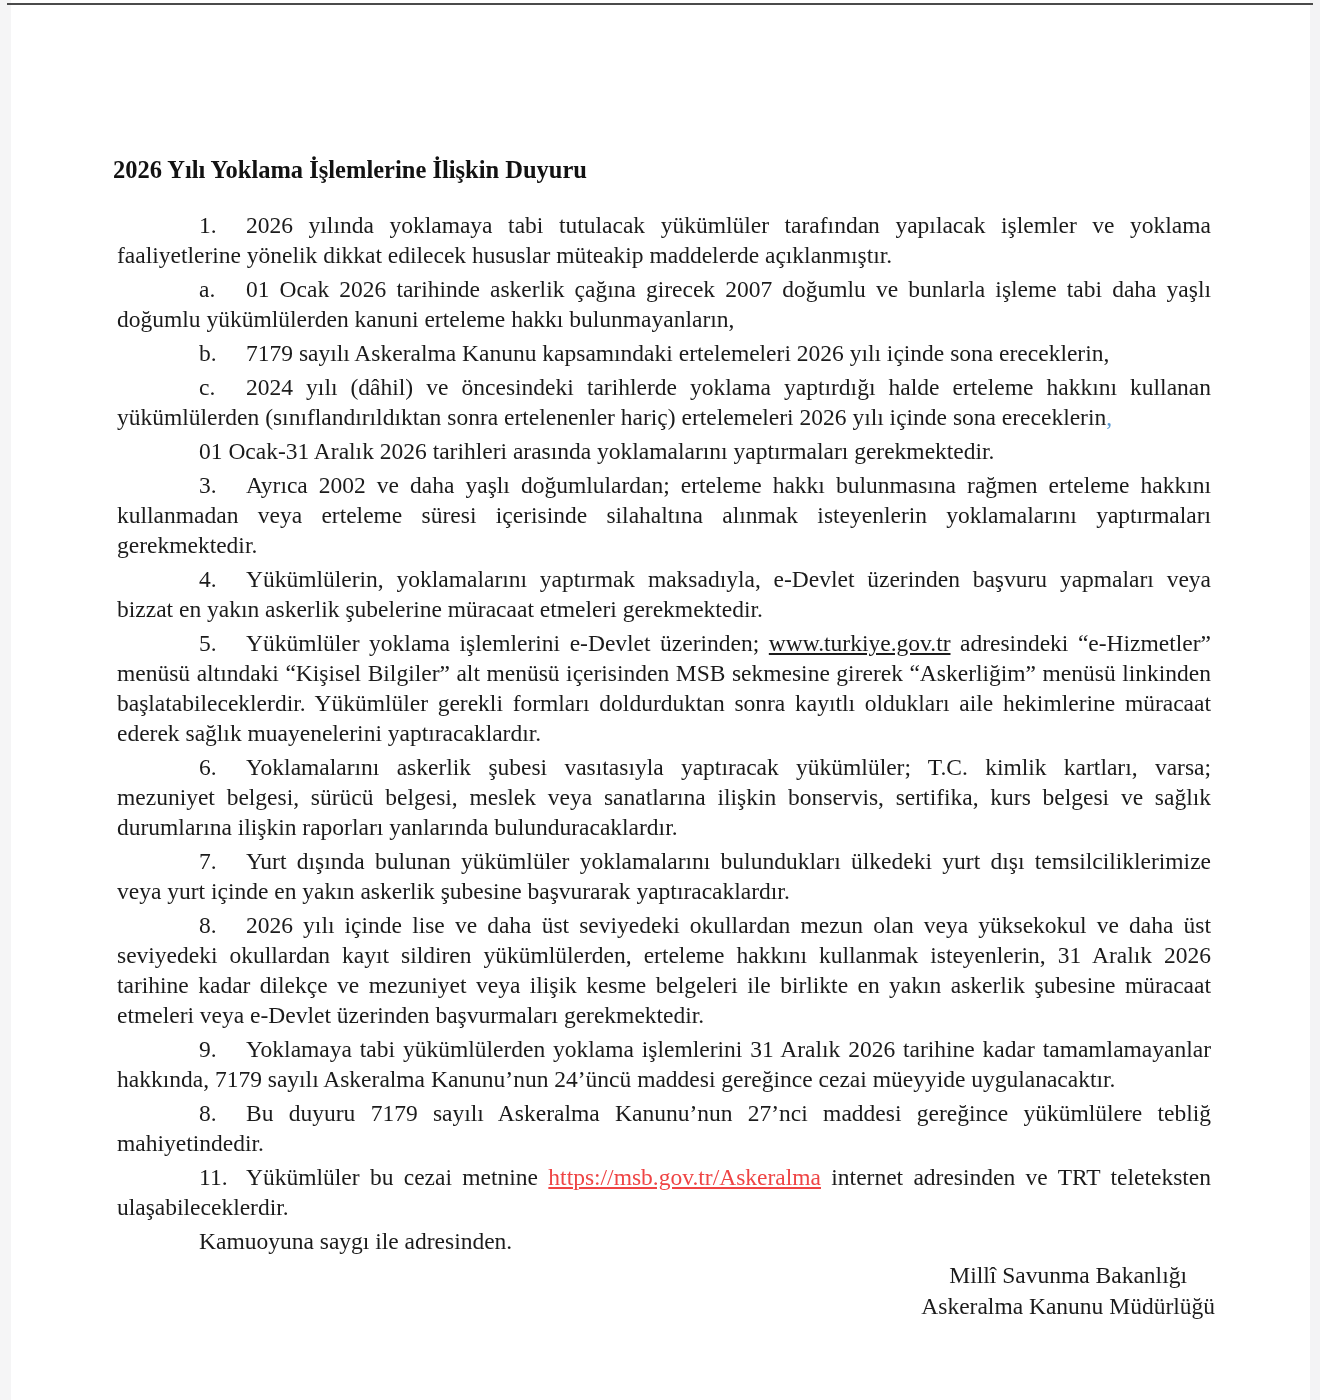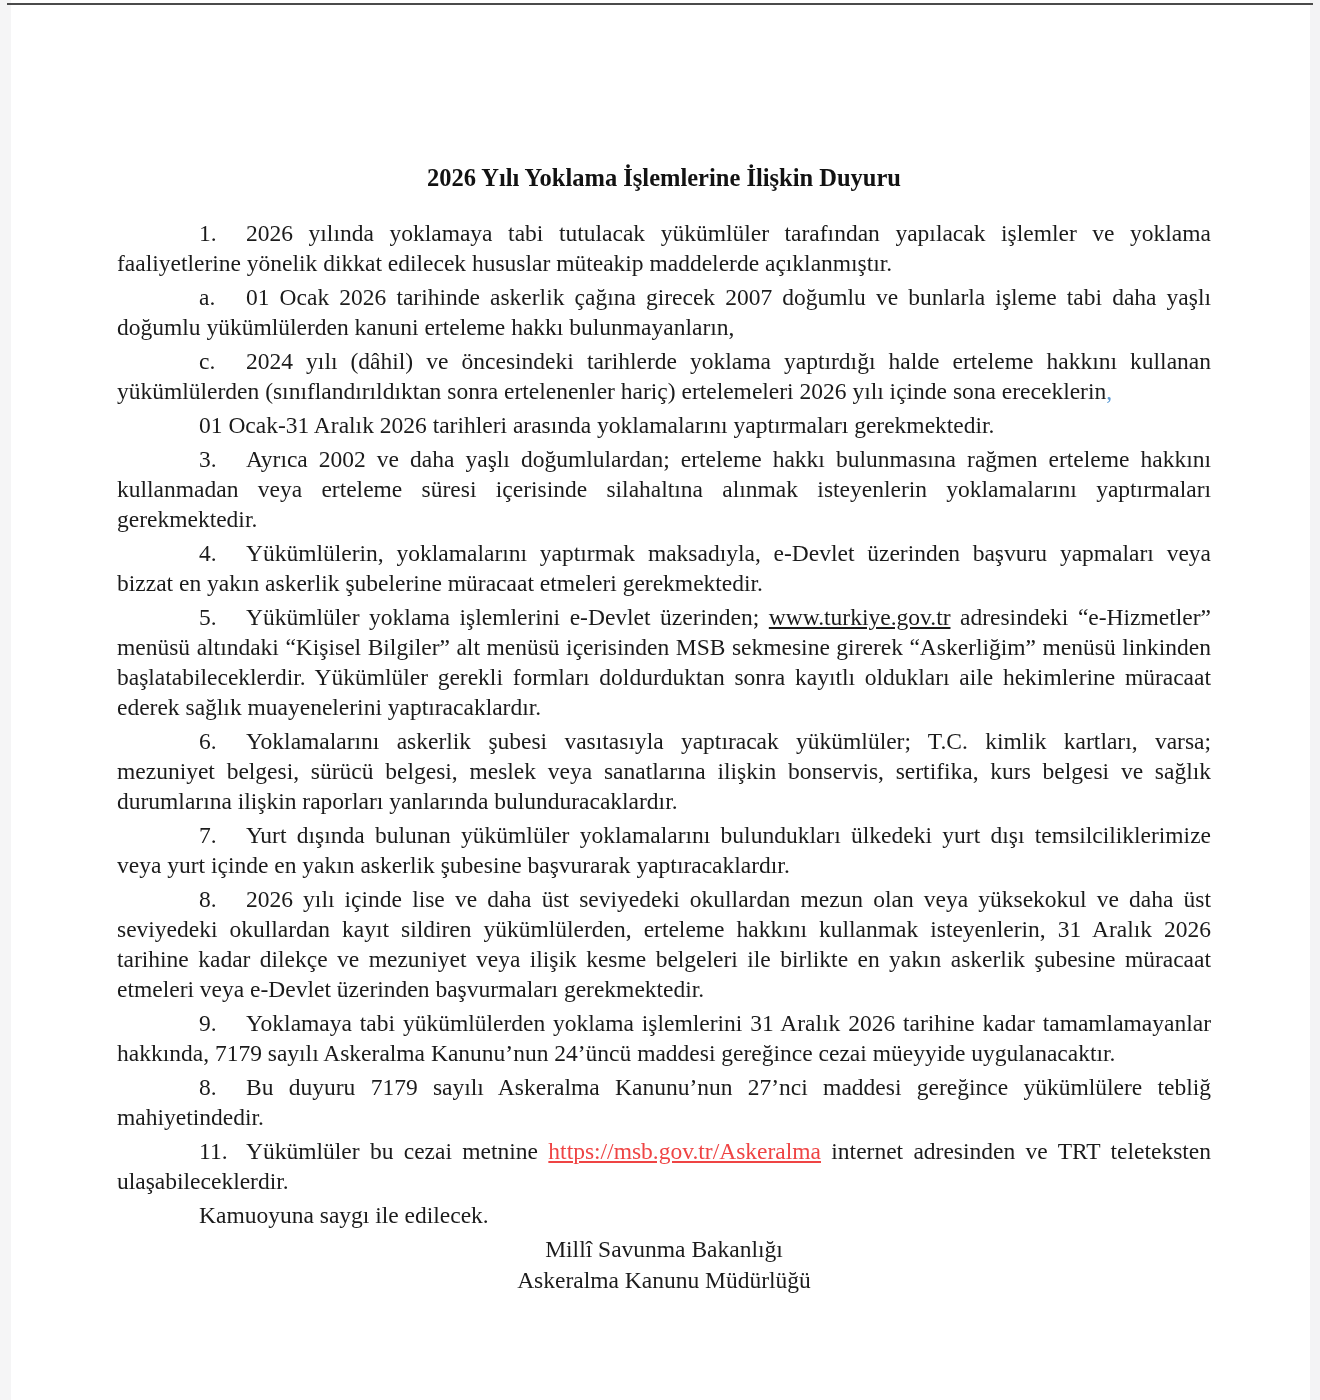--- a/index.html
+++ b/index.html
@@ -39,25 +39,24 @@
     height: 2px;
     background: #4b4b4b;
   }
   .doc {
     position: absolute;
     left: 113px;
     top: 150px;
     width: 1102px;
   }
   .title {
-    text-align: center;
     font-weight: bold;
     font-size: 24.5px;
     line-height: 32px;
-    margin: 12px 0 24px 0;
+    margin: 4px 0 24px 0;
     color: #121212;
   }
   .para {
     margin: 4px;
     font-size: 23.5px;
     line-height: 30px;
     text-align: justify;
     text-indent: 82px;
   }
   .num {
@@ -74,21 +73,21 @@
     color: #ef4444;
     text-decoration: underline;
     cursor: pointer;
     font-family: Liberation Serif, serif;
   }
   .comma_blue {
     color: #5b9bd5;
   }
   .signature-row {
     display: flex;
-    justify-content: center;
+    justify-content: flex-end;
   }
   .signature {
     text-align: center;
     font-size: 23.5px;
     line-height: 31px;
   }
 </style>
 </head>
 <body>
 
@@ -96,32 +95,33 @@
   <div class="edge-left"></div>
   <div class="edge-right"></div>
   <div class="top-line"></div>
 
   <div class="doc">
     <div class="title">2026 Yılı Yoklama İşlemlerine İlişkin Duyuru</div>
 
     <div>
         <p class="para"><span class="num">1.</span><span>2026 yılında yoklamaya tabi tutulacak yükümlüler tarafından yapılacak işlemler ve yoklama faaliyetlerine yönelik dikkat edilecek hususlar müteakip maddelerde açıklanmıştır.</span></p>
         <p class="para"><span class="num">a.</span><span>01 Ocak 2026 tarihinde askerlik çağına girecek 2007 doğumlu ve bunlarla işleme tabi daha yaşlı doğumlu yükümlülerden kanuni erteleme hakkı bulunmayanların,</span></p>
+        <p class="para"><span class="num">b.</span><span>7179 sayılı Askeralma Kanunu kapsamındaki ertelemeleri 2026 yılı içinde sona ereceklerin,</span></p>
         <p class="para"><span class="num">c.</span><span>2024 yılı (dâhil) ve öncesindeki tarihlerde yoklama yaptırdığı halde erteleme hakkını kullanan yükümlülerden (sınıflandırıldıktan sonra ertelenenler hariç) ertelemeleri 2026 yılı içinde sona ereceklerin</span><span class="comma_blue">,</span></p>
         <p class="para"><span>01 Ocak-31 Aralık 2026 tarihleri arasında yoklamalarını yaptırmaları gerekmektedir.</span></p>
         <p class="para"><span class="num">3.</span><span>Ayrıca 2002 ve daha yaşlı doğumlulardan; erteleme hakkı bulunmasına rağmen erteleme hakkını kullanmadan veya erteleme süresi içerisinde silahaltına alınmak isteyenlerin yoklamalarını yaptırmaları gerekmektedir.</span></p>
         <p class="para"><span class="num">4.</span><span>Yükümlülerin, yoklamalarını yaptırmak maksadıyla, e-Devlet üzerinden başvuru yapmaları veya bizzat en yakın askerlik şubelerine müracaat etmeleri gerekmektedir.</span></p>
         <p class="para"><span class="num">5.</span><span>Yükümlüler yoklama işlemlerini e-Devlet üzerinden; </span><a class="link_plain">www.turkiye.gov.tr</a><span> adresindeki “e-Hizmetler” menüsü altındaki “Kişisel Bilgiler” alt menüsü içerisinden MSB sekmesine girerek “Askerliğim” menüsü linkinden başlatabileceklerdir. Yükümlüler gerekli formları doldurduktan sonra kayıtlı oldukları aile hekimlerine müracaat ederek sağlık muayenelerini yaptıracaklardır.</span></p>
         <p class="para"><span class="num">6.</span><span>Yoklamalarını askerlik şubesi vasıtasıyla yaptıracak yükümlüler; T.C. kimlik kartları, varsa; mezuniyet belgesi, sürücü belgesi, meslek veya sanatlarına ilişkin bonservis, sertifika, kurs belgesi ve sağlık durumlarına ilişkin raporları yanlarında bulunduracaklardır.</span></p>
         <p class="para"><span class="num">7.</span><span>Yurt dışında bulunan yükümlüler yoklamalarını bulundukları ülkedeki yurt dışı temsilciliklerimize veya yurt içinde en yakın askerlik şubesine başvurarak yaptıracaklardır.</span></p>
         <p class="para"><span class="num">8.</span><span>2026 yılı içinde lise ve daha üst seviyedeki okullardan mezun olan veya yüksekokul ve daha üst seviyedeki okullardan kayıt sildiren yükümlülerden, erteleme hakkını kullanmak isteyenlerin, 31 Aralık 2026 tarihine kadar dilekçe ve mezuniyet veya ilişik kesme belgeleri ile birlikte en yakın askerlik şubesine müracaat etmeleri veya e-Devlet üzerinden başvurmaları gerekmektedir.</span></p>
         <p class="para"><span class="num">9.</span><span>Yoklamaya tabi yükümlülerden yoklama işlemlerini 31 Aralık 2026 tarihine kadar tamamlamayanlar hakkında, 7179 sayılı Askeralma Kanunu’nun 24’üncü maddesi gereğince cezai müeyyide uygulanacaktır.</span></p>
         <p class="para"><span class="num">8.</span><span>Bu duyuru 7179 sayılı Askeralma Kanunu’nun 27’nci maddesi gereğince yükümlülere tebliğ mahiyetindedir.</span></p>
         <p class="para"><span class="num">11.</span><span>Yükümlüler bu cezai metnine </span><a class="link_blue">https://msb.gov.tr/Askeralma</a><span> internet adresinden ve TRT teleteksten ulaşabileceklerdir.</span></p>
-        <p class="para"><span>Kamuoyuna saygı ile edilecek.</span></p>
+        <p class="para"><span>Kamuoyuna saygı ile adresinden.</span></p>
       </div>
 
     <div class="signature-row">
       <div class="signature">
         <div>Millî Savunma Bakanlığı</div>
         <div>Askeralma Kanunu Müdürlüğü</div>
       </div>
     </div>
   </div>
 </div>

